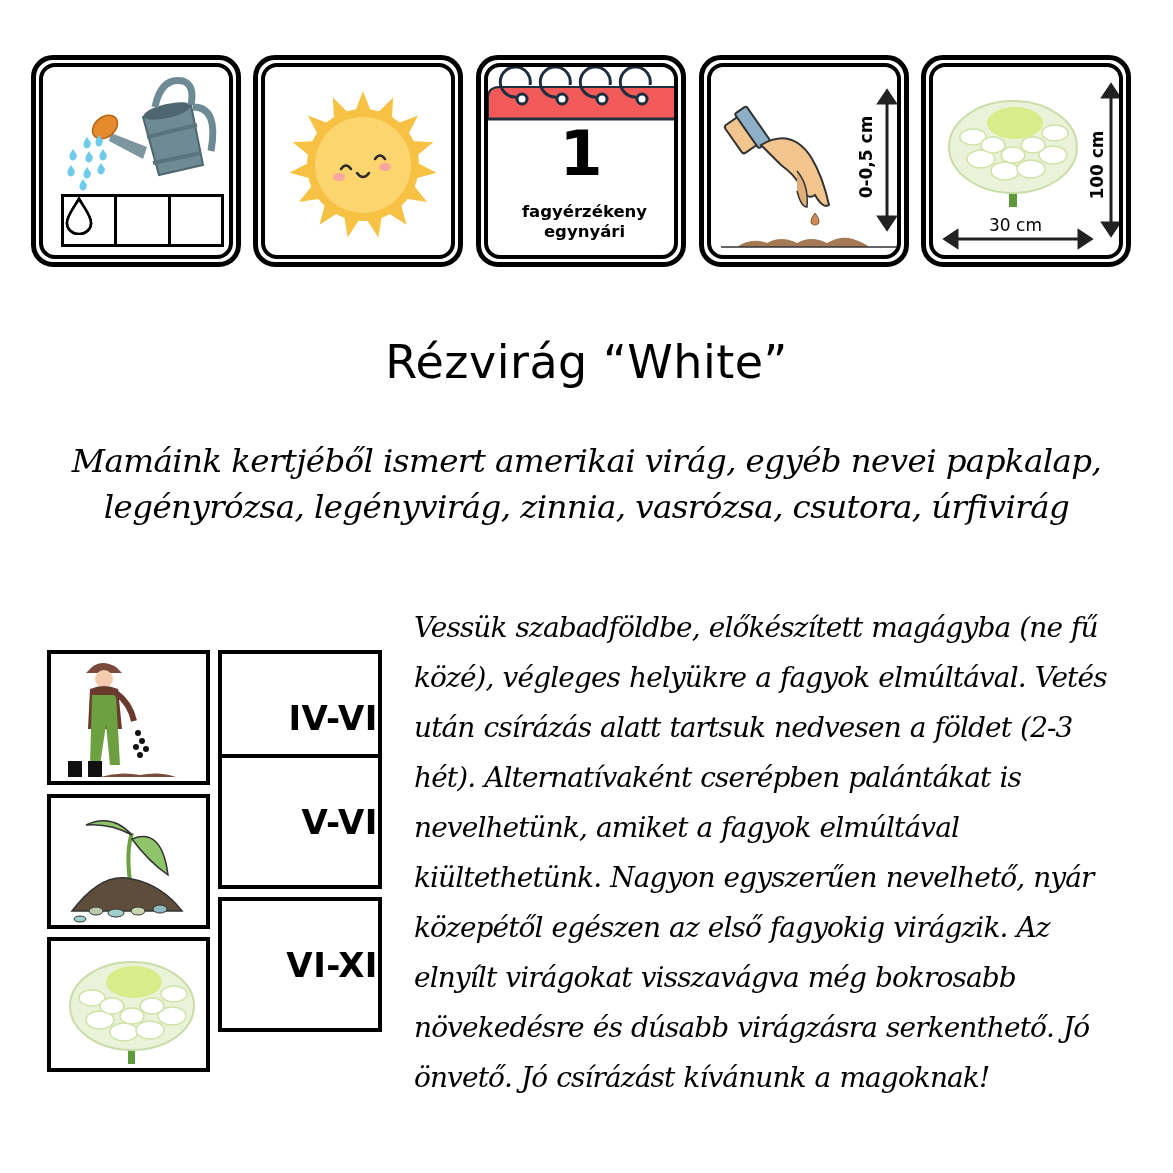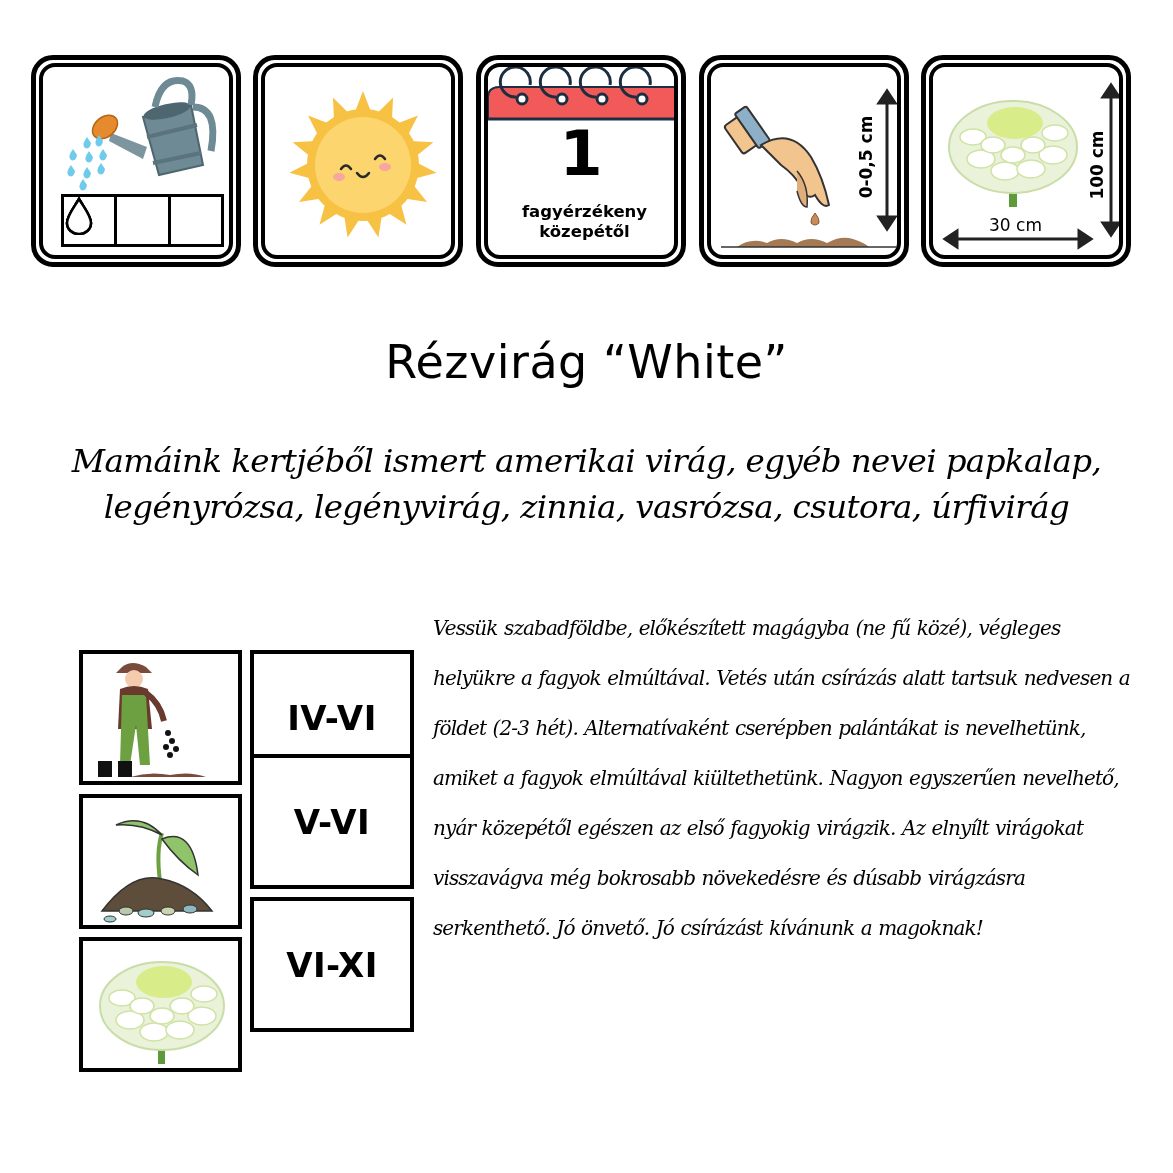--- a/index.html
+++ b/index.html
@@ -48,32 +48,32 @@
   }
   .subtitle {
     position: absolute; left: 20px; right: 20px; top: 438px; text-align: center;
     font-family: "DejaVu Serif", serif; font-style: italic; font-size: 32.5px; line-height: 46px;
     letter-spacing: -0.6px;
   }
 
   
   .cell {
     position: absolute; border: 4px solid #000; background: #fff;
-    display: flex; align-items: center; justify-content: center; margin-left: 32px;
+    display: flex; align-items: center; justify-content: flex-end;
   }
   .cell.img { width: 163px; height: 135px; left: 47px; }
   .cell.txt { width: 164px; height: 135px; left: 218px; }
   .cell.txt span {
     font-family: "DejaVu Sans", sans-serif; font-weight: bold; font-size: 34px; letter-spacing: 0.5px;
   }
 
   
   .desc {
-    position: absolute; left: 433px; top: 603px; width: 710px;
-    font-family: "DejaVu Serif", serif; font-style: italic; font-size: 20px; line-height: 50px;
+    position: absolute; left: 414px; top: 603px; width: 710px;
+    font-family: "DejaVu Serif", serif; font-style: italic; font-size: 28px; line-height: 50px;
     letter-spacing: -0.9px; word-spacing: 1px;
   }
 </style>
 </head>
 <body>
 
 <div class="tile" style="left:31px;">
   <div class="inner">
     <svg width="196" height="196" viewBox="0 0 196 196">
 
@@ -165,21 +165,21 @@
           <circle cx="74" cy="32" r="5" fill="#fff"></circle>
         <path d="M108 30 a15 15 0 1 1 14 -12"></path>
           <circle cx="114" cy="32" r="5" fill="#fff"></circle>
         <path d="M148 30 a15 15 0 1 1 14 -12"></path>
           <circle cx="154" cy="32" r="5" fill="#fff"></circle>
       </g>
     </svg>
     <div class="cal-number">1</div>
     <div class="cal-label">
       <div>fagyérzékeny</div>
-      <div>közepétől</div>
+      <div>egynyári</div>
     </div>
   </div>
 </div>
 
 <div class="tile" style="left:699px;">
   <div class="inner">
     <svg width="196" height="196" viewBox="0 0 196 196">
 
       <g transform="rotate(-35 40 60)">
         <rect x="18" y="44" width="22" height="34" rx="3" fill="#F2C48E" stroke="#333" stroke-width="2"></rect>

